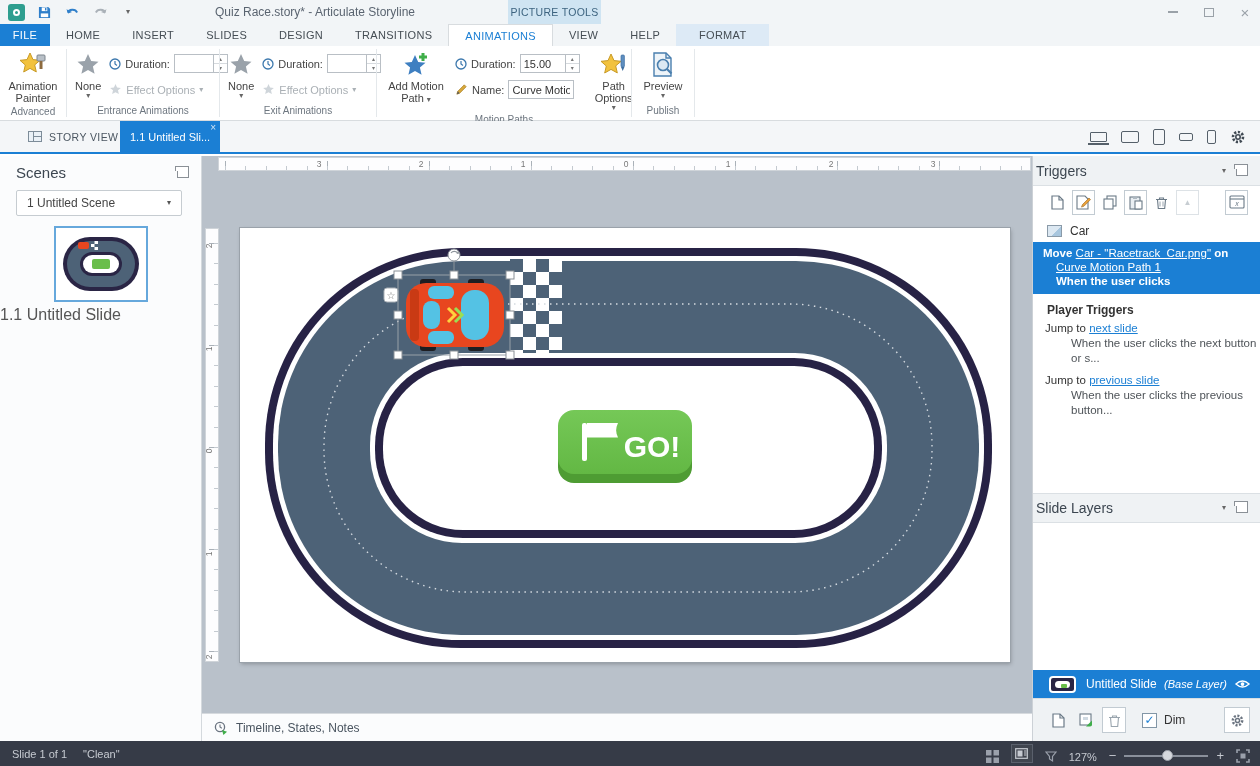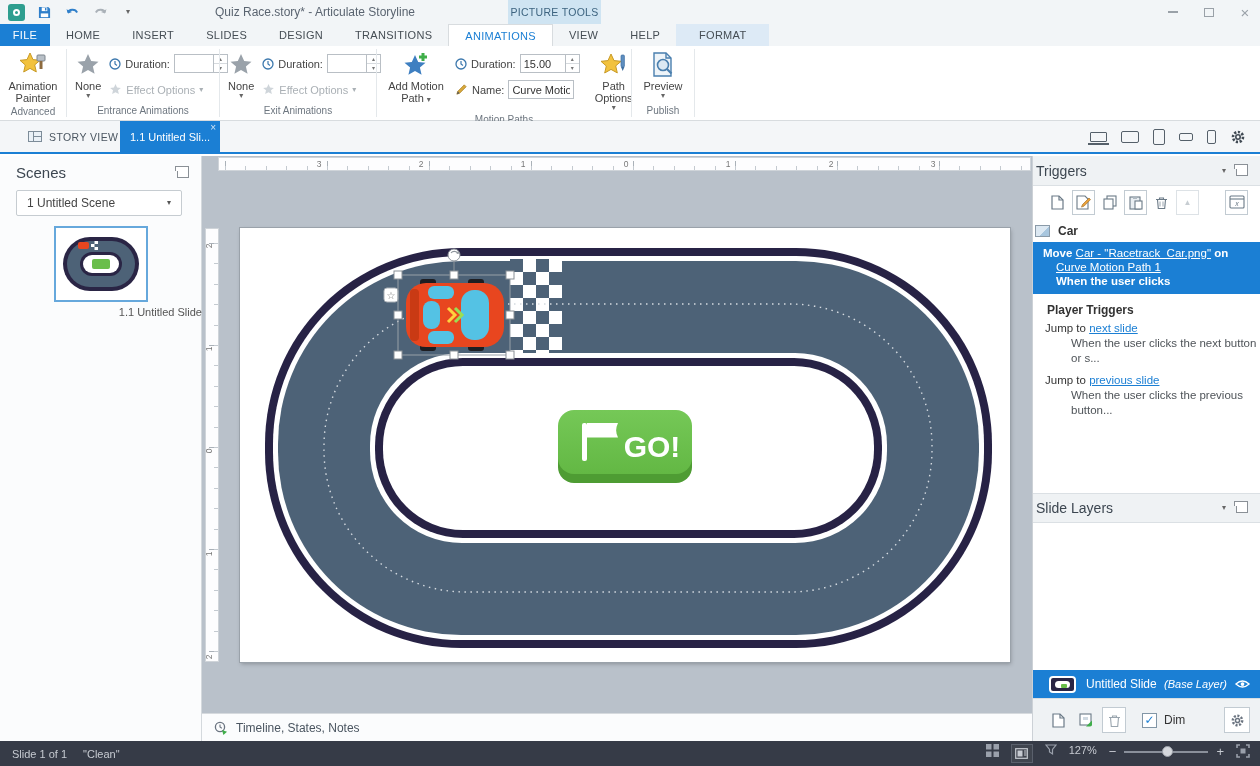--- a/index.html
+++ b/index.html
@@ -68,21 +68,21 @@
 
   
   .left-panel { width:202px; background:#fbfcfd; border-right:1px solid #d4d9dd; position:relative;text-decoration:underline; }
   .panel-title { font-size:15px; color:#3c4650; }
   .lp-header { position:absolute; left:16px; right:12px; top:8px; display:flex; align-items:center; justify-content:space-between; }
   .collapse-icon { width:12px; height:10px; border:1px solid #8a9096; position:relative; cursor:pointer; background:#fff; }
   .collapse-icon:before { content:""; position:absolute; left:-3px; top:-3px; width:12px; height:4px; border:1px solid #8a9096; border-bottom:none; background:#fff; }
   .scene-select { position:absolute; left:16px; top:34px; width:166px; height:26px; background:#fff; border:1px solid #c6ccd1; border-radius:2px; display:flex; align-items:center; font-size:12px; color:#444; padding:0 10px; cursor:pointer; }
   .scene-select .caret { margin-left:auto; color:#555; }
   .thumb-card { position:absolute; left:54px; top:70px; width:94px; height:76px; background:#fff; border:2px solid #66a8dc; cursor:pointer; }
-  .thumb-label { position:absolute; left:0; width:202px; top:150px; text-align:right; font-size:11px; color:#555; }
+  .thumb-label { position:absolute; left:0; width:202px; top:150px; text-align:left; font-size:16px; color:#555; }
 
   
   .canvas { flex:1; position:relative; background:#b9c1ca; overflow:hidden; }
   .ruler-h { position:absolute; left:16px; top:1px; width:813px; height:14px; background:#fdfdfe; border:1px solid #cfd4d9;
     background-image:
       repeating-linear-gradient(to right, #c4cad0 0 1px, transparent 1px 20.4px),
       repeating-linear-gradient(to right, #aab1b8 0 1px, transparent 1px 102px);
     background-size:100% 4px, 100% 9px; background-position:left 6px bottom 0, left 6px bottom 0; background-repeat:no-repeat; }
   .ruler-h span { position:absolute; top:1px; font-size:8.5px; color:#777; transform:translateX(-50%); }
   .ruler-v { position:absolute; left:3px; top:72px; width:14px; height:434px; background:#fdfdfe; border:1px solid #cfd4d9;
@@ -98,21 +98,21 @@
   .right-panel { width:228px; background:#fff; border-left:1px solid #ccd1d6; position:relative; font-size:11.5px; }
   .rp-header { position:absolute; left:0; right:0; height:30px; background:#eff2f4; border-bottom:1px solid #dbe0e4; display:flex; align-items:center; padding:0 12px 0 3px; }
   .rp-header .panel-title { font-size:14px; }
   .rp-header .hdr-icons { margin-left:auto; display:flex; align-items:center; gap:10px; color:#8a9096; }
   .trig-toolbar { position:absolute; left:0; right:0; top:30px; height:32px; display:flex; align-items:center; gap:3px; padding-left:13px; }
   .tbtn { width:23px; height:25px; border:1px solid transparent; background:transparent; display:flex; align-items:center; justify-content:center; cursor:pointer; }
   .tbtn.boxed { border-color:#c2cbd2; background:#fff; }
   .tbtn.disabled { opacity:.55; }
   .tbtn-right { position:absolute; right:12px; }
   .trig-list { position:absolute; left:0; right:0; top:64px; }
-  .trig-group { display:flex; align-items:center; gap:8px; height:22px; padding-left:2px; font-weight:bold; color:#333; font-size:12px; }
+  .trig-group { display:flex; align-items:center; gap:8px; height:22px; padding-left:14px; font-weight:normal; color:#333; font-size:12px; }
   .img-ico { width:15px; height:12px; border:1px solid #8a9aa8; background:linear-gradient(135deg,#dce8f2 60%, #a8c6de 60%); }
   .trig-selected { background:#1b7fd4; color:#fff; padding:4px 8px 6px 10px; line-height:14px; cursor:pointer; }
   .trig-selected a { color:#fff; text-decoration:underline; cursor:pointer; }
   .trig-selected .ind { padding-left:13px; }
   .trig-selected b { font-weight:bold; }
   .pt-title { margin:9px 0 4px 14px; font-size:12px; font-weight:bold; color:#333; }
   .pt-item { padding-left:12px; line-height:15px; color:#333; margin-bottom:7px; cursor:default; }
   .pt-item a { color:#1b7fd4; text-decoration:underline; cursor:pointer; }
   .pt-when { padding-left:26px; color:#4f5459; }
   .layers-header { top:337px; border-top:1px solid #dbe0e4; }
@@ -126,21 +126,21 @@
   .lt-btn { width:24px; height:26px; border:1px solid transparent; display:flex; align-items:center; justify-content:center; cursor:pointer; }
   .lt-btn.boxed { border-color:#c2cbd2; background:#fff; }
   .dim-wrap { display:flex; align-items:center; gap:7px; margin-left:12px; cursor:pointer; }
   .checkbox { width:15px; height:15px; background:#fff; border:1px solid #8296a6; display:flex; align-items:center; justify-content:center; color:#1b7fd4; font-size:12px; font-weight:bold; }
   .dim-label { font-size:12px; color:#333; }
   .gear-btn { position:absolute; right:10px; width:26px; height:26px; border:1px solid #c2cbd2; background:#fff; display:flex; align-items:center; justify-content:center; cursor:pointer; }
 
   
   .statusbar { position:absolute; left:0; bottom:0; width:1260px; height:25px; background:#363b47; color:#c6cad1; font-size:11px; display:flex; align-items:center; }
   .sb-left { display:flex; gap:16px; padding-left:12px; }
-  .sb-right { margin-left:auto; display:flex; align-items:flex-start; gap:12px; padding-right:10px; }
+  .sb-right { margin-left:auto; display:flex; align-items:flex-end; gap:12px; padding-right:10px; }
   .sb-ico { display:flex; align-items:center; justify-content:center; cursor:pointer; }
   .sb-boxed { width:22px; height:19px; border:1px solid #5a606c; background:#40454f; }
   .zoom-slider { display:flex; align-items:center; gap:8px; }
   .zs-track { width:84px; height:2px; background:#8a909b; position:relative; cursor:pointer; }
   .zs-knob { position:absolute; left:38px; top:-5px; width:11px; height:11px; border-radius:50%; background:#d5d8dd; border:1px solid #9ba0a9; }
   .zs-sign { font-size:13px; color:#c6cad1; cursor:pointer; }
 </style>
 </head>
 <body>
 

